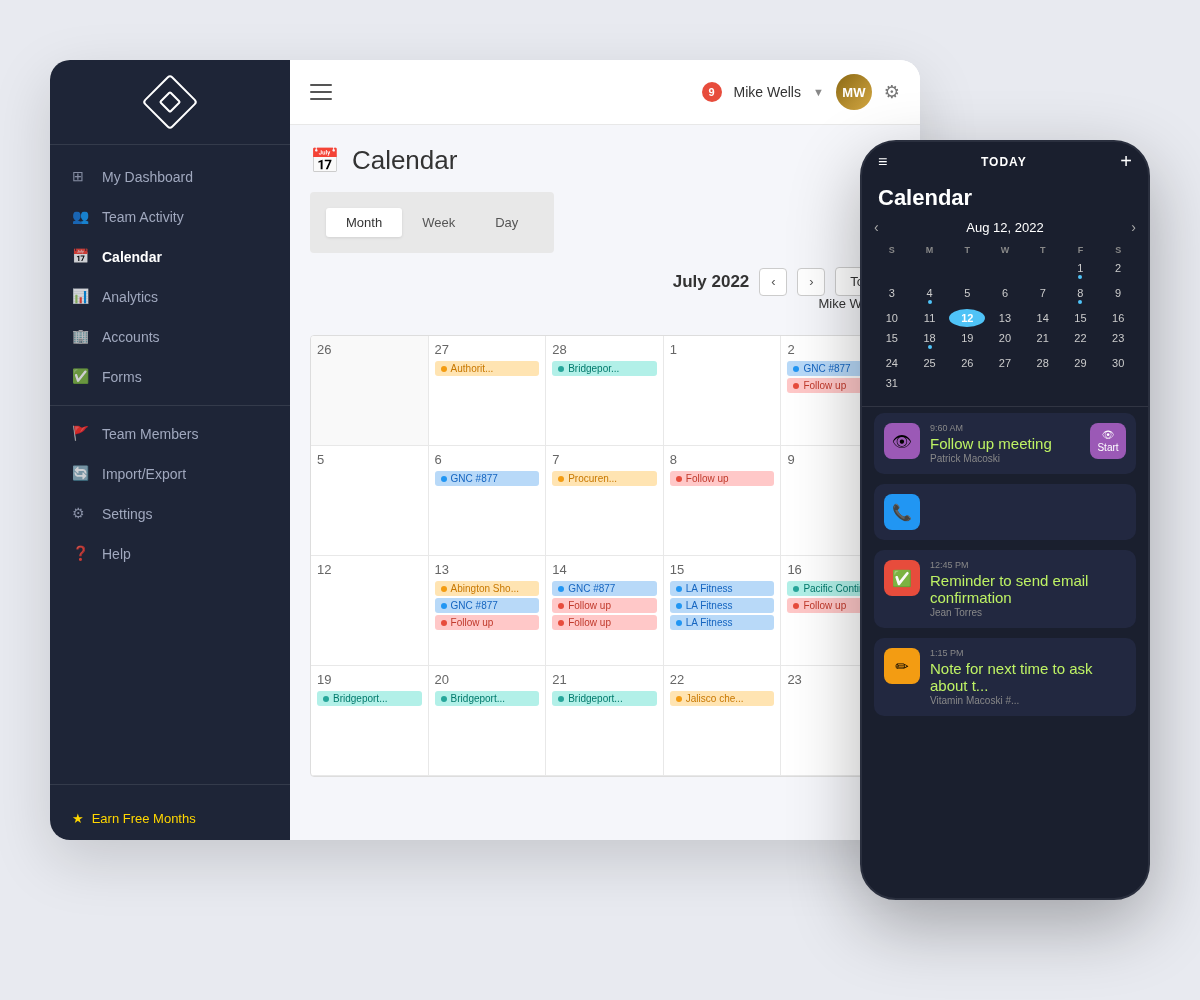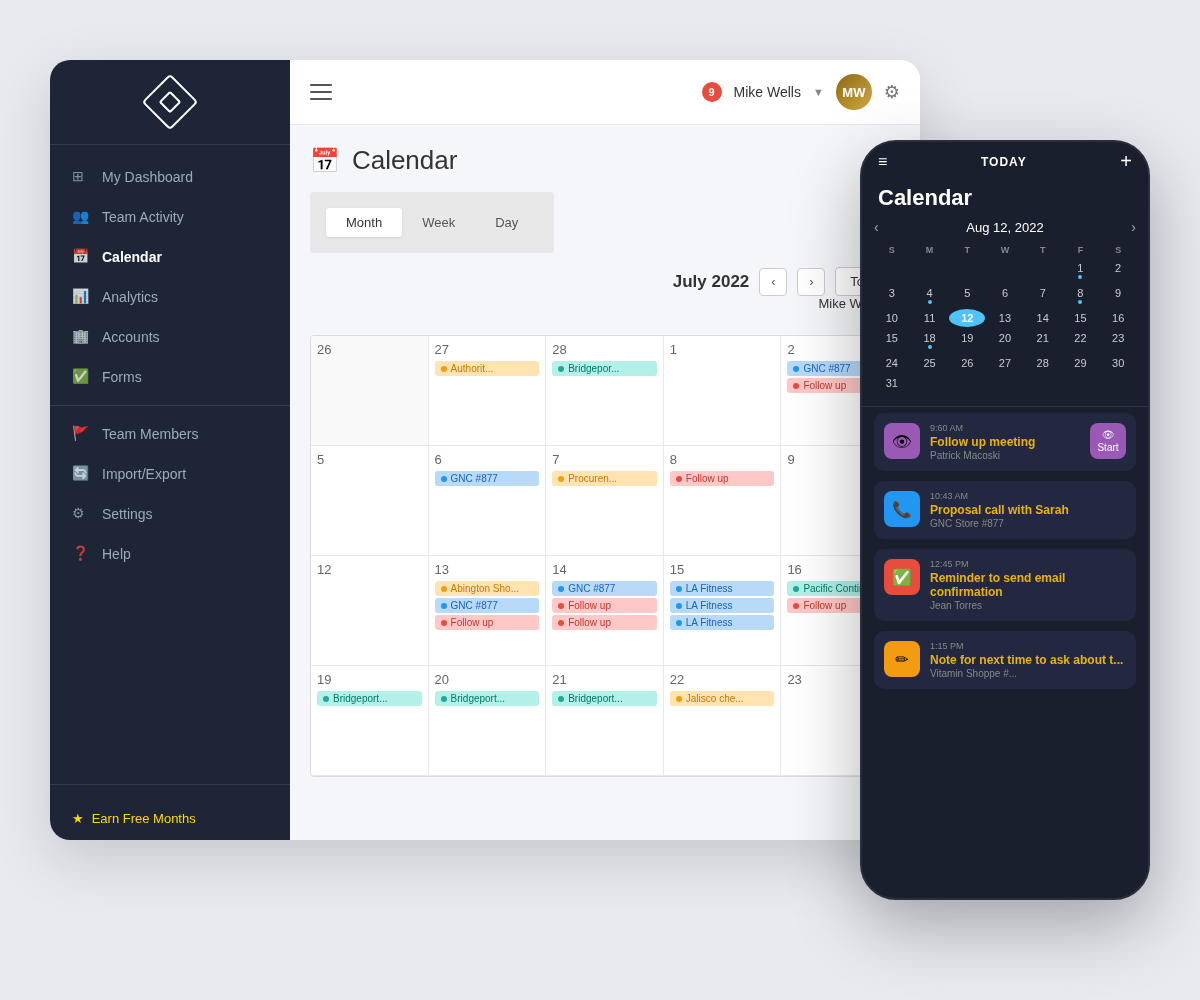--- a/index.html
+++ b/index.html
@@ -558,23 +558,23 @@
 
     .event-info { flex: 1; }
 
     .event-time {
       font-size: 9px;
       color: #888;
       margin-bottom: 2px;
     }
 
     .event-name {
-      font-size: 12px;
-      font-weight: 700;
-      color: #eab308;
+      font-size: 15px;
+      font-weight: 400;
+      color: #bef264;
       margin-bottom: 1px;
     }
 
     .event-sub {
       font-size: 10px;
       color: #888;
     }
 
     .event-action {
       width: 36px;
@@ -962,46 +962,41 @@
           <div class="event-action" style="background:#9b59b6;flex-direction:column;font-size:10px;color:#fff;gap:2px">
             <span>👁</span>
             <span>Start</span>
           </div>
         </div>
 
         <div class="event-item">
           <div class="event-color-bar" style="background:#2196f3">
             <span>📞</span>
           </div>
-          <div class="event-info">
-            <div class="event-time">10:43 AM</div>
-            <div class="event-name">Proposal call with Sarah</div>
-            <div class="event-sub">GNC Store #877</div>
-          </div>
         </div>
 
         <div class="event-item">
           <div class="event-color-bar" style="background:#e74c3c">
             <span>✅</span>
           </div>
           <div class="event-info">
             <div class="event-time">12:45 PM</div>
             <div class="event-name">Reminder to send email confirmation</div>
             <div class="event-sub">Jean Torres</div>
           </div>
         </div>
 
         <div class="event-item">
           <div class="event-color-bar" style="background:#f39c12">
             <span>✏</span>
           </div>
           <div class="event-info">
             <div class="event-time">1:15 PM</div>
             <div class="event-name">Note for next time to ask about t...</div>
-            <div class="event-sub">Vitamin Shoppe #...</div>
+            <div class="event-sub">Vitamin Macoski #...</div>
           </div>
         </div>
 
       </div>
     </div>
   </div>
 
 </div>
 
 </body></html>

